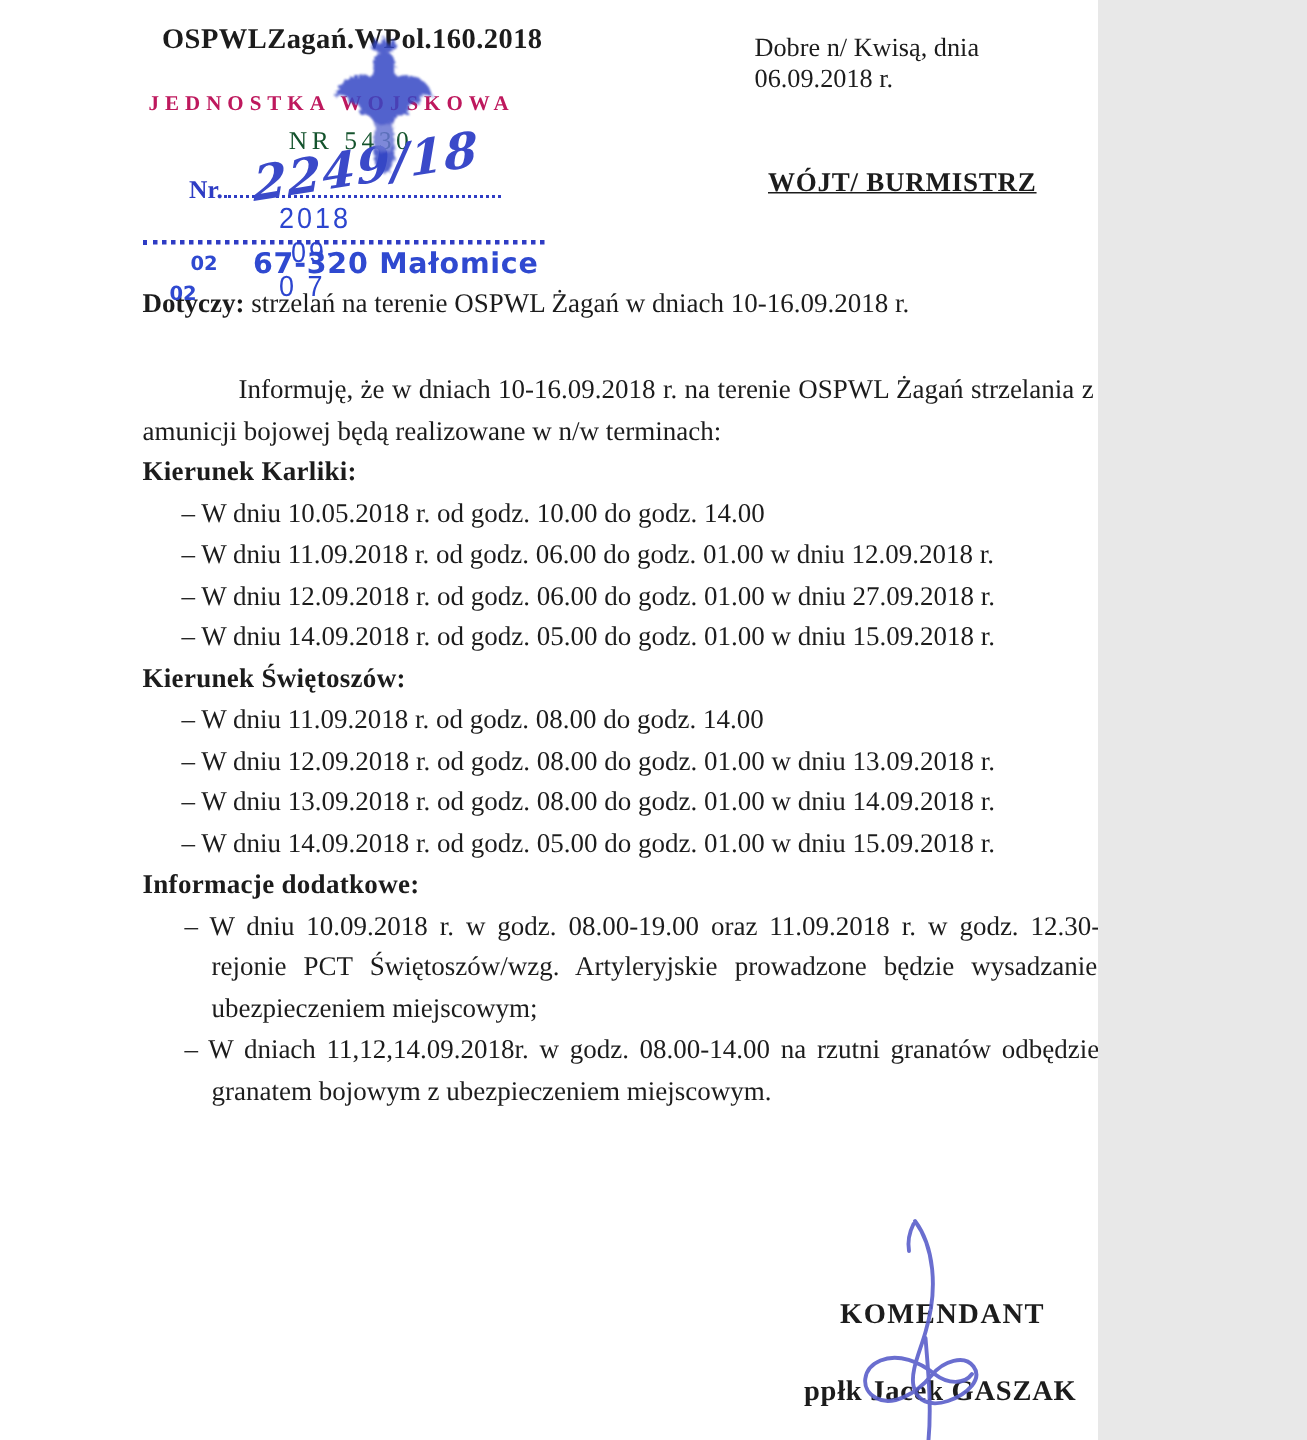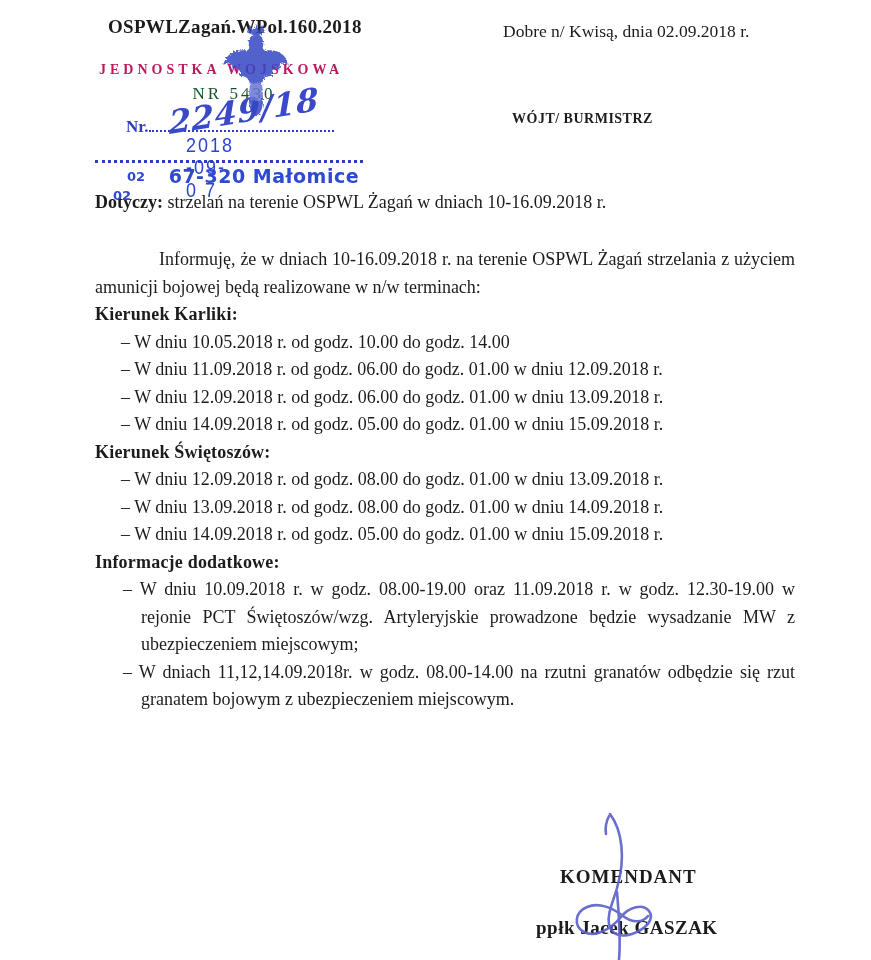--- a/index.html
+++ b/index.html
@@ -1,18 +1,18 @@
 <!DOCTYPE html>
 <html><head>
 <meta charset="utf-8">
 <style>
   html,body{margin:0;padding:0;background:#e8e8e8;}
   .page{
     position:relative;
-    width:871px;height:960px;
+    width:732px;height:960px;
     background:#ffffff;
     overflow:hidden;
     font-family:"Liberation Serif", serif;
     color:#1c1c1c;
   }
   
   .ref-number{
     position:absolute;left:108px;top:16px;
     font-size:19px;font-weight:bold;letter-spacing:.3px;
     z-index:1;
@@ -67,21 +67,21 @@
     position:absolute;left:95px;top:165px;width:270px;
     font-family:"DejaVu Sans", sans-serif;
     font-weight:bold;color:#2f49d0;margin-left:18px;
   }
   .postal-line .p-side{font-size:13px;vertical-align:2px;}
   .postal-line .p-city{font-size:19px;letter-spacing:.5px;margin:0 18px;}
   .postal-line .p-left{margin-left:14px;}
   
   .addressee{
     position:absolute;left:512px;top:111px;
-    font-size:14px;font-weight:bold;letter-spacing:.5px;
+    font-size:18px;font-weight:bold;letter-spacing:.5px;text-decoration:underline;
   }
   .subject{
     position:absolute;left:95px;top:192px;width:710px;
     font-size:18px;
   }
   .subject .lbl{font-weight:bold;}
   
   .content{
     position:absolute;left:95px;top:246px;width:700px;
     font-size:18px;line-height:27.5px;
@@ -111,21 +111,21 @@
     position:absolute;left:562px;top:812px;width:124px;height:148px;
     z-index:5;pointer-events:none;
   }
 </style>
 </head>
 <body>
 
 <div class="page">
 
   <div class="ref-number">OSPWLZagań.WPol.160.2018</div>
-  <div class="place-date">Dobre n/ Kwisą, dnia 02.09.2018 r.</div>
+  <div class="place-date">Dobre n/ Kwisą, dnia 06.09.2018 r.</div>
 
   <svg class="eagle" viewBox="0 0 70 96">
     <defs>
       <filter id="stampf" x="-20%" y="-20%" width="140%" height="140%">
         <feTurbulence type="fractalNoise" baseFrequency="0.55" numOctaves="2" result="n"></feTurbulence>
         <feDisplacementMap in="SourceGraphic" in2="n" scale="4"></feDisplacementMap>
         <feGaussianBlur stdDeviation="0.6"></feGaussianBlur>
       </filter>
     </defs>
     <g fill="#3647c5" filter="url(#stampf)">
@@ -161,24 +161,25 @@
   <div class="subject">
     <span class="lbl">Dotyczy:</span><span> strzelań na terenie OSPWL Żagań w dniach 10-16.09.2018 r.</span>
   </div>
 
   <div class="content">
     <p class="intro">Informuję, że w dniach 10-16.09.2018 r. na terenie OSPWL Żagań strzelania z użyciem amunicji bojowej będą realizowane w n/w terminach:</p>
 
     <div class="sec-heading">Kierunek Karliki:</div>
     <div class="sched-item">– W dniu 10.05.2018 r. od godz. 10.00 do godz. 14.00</div>
     <div class="sched-item">– W dniu 11.09.2018 r. od godz. 06.00 do godz. 01.00 w dniu 12.09.2018 r.</div>
-    <div class="sched-item">– W dniu 12.09.2018 r. od godz. 06.00 do godz. 01.00 w dniu 13.09.2018 r.</div>
+    <div class="sched-item">– W dniu 12.09.2018 r. od godz. 06.00 do godz. 01.00 w dniu 27.09.2018 r.</div>
     <div class="sched-item">– W dniu 14.09.2018 r. od godz. 05.00 do godz. 01.00 w dniu 15.09.2018 r.</div>
 
     <div class="sec-heading">Kierunek Świętoszów:</div>
+    <div class="sched-item">– W dniu 11.09.2018 r. od godz. 08.00 do godz. 14.00</div>
     <div class="sched-item">– W dniu 12.09.2018 r. od godz. 08.00 do godz. 01.00 w dniu 13.09.2018 r.</div>
     <div class="sched-item">– W dniu 13.09.2018 r. od godz. 08.00 do godz. 01.00 w dniu 14.09.2018 r.</div>
     <div class="sched-item">– W dniu 14.09.2018 r. od godz. 05.00 do godz. 01.00 w dniu 15.09.2018 r.</div>
 
     <div class="sec-heading">Informacje dodatkowe:</div>
     <div class="info-item">– W dniu 10.09.2018 r. w godz. 08.00-19.00 oraz 11.09.2018 r. w godz. 12.30-19.00 w rejonie PCT Świętoszów/wzg. Artyleryjskie prowadzone będzie wysadzanie MW z ubezpieczeniem miejscowym;</div>
     <div class="info-item">– W dniach 11,12,14.09.2018r. w godz. 08.00-14.00 na rzutni granatów odbędzie się rzut granatem bojowym z ubezpieczeniem miejscowym.</div>
   </div>
 
   <div class="sig-title">KOMENDANT</div>

